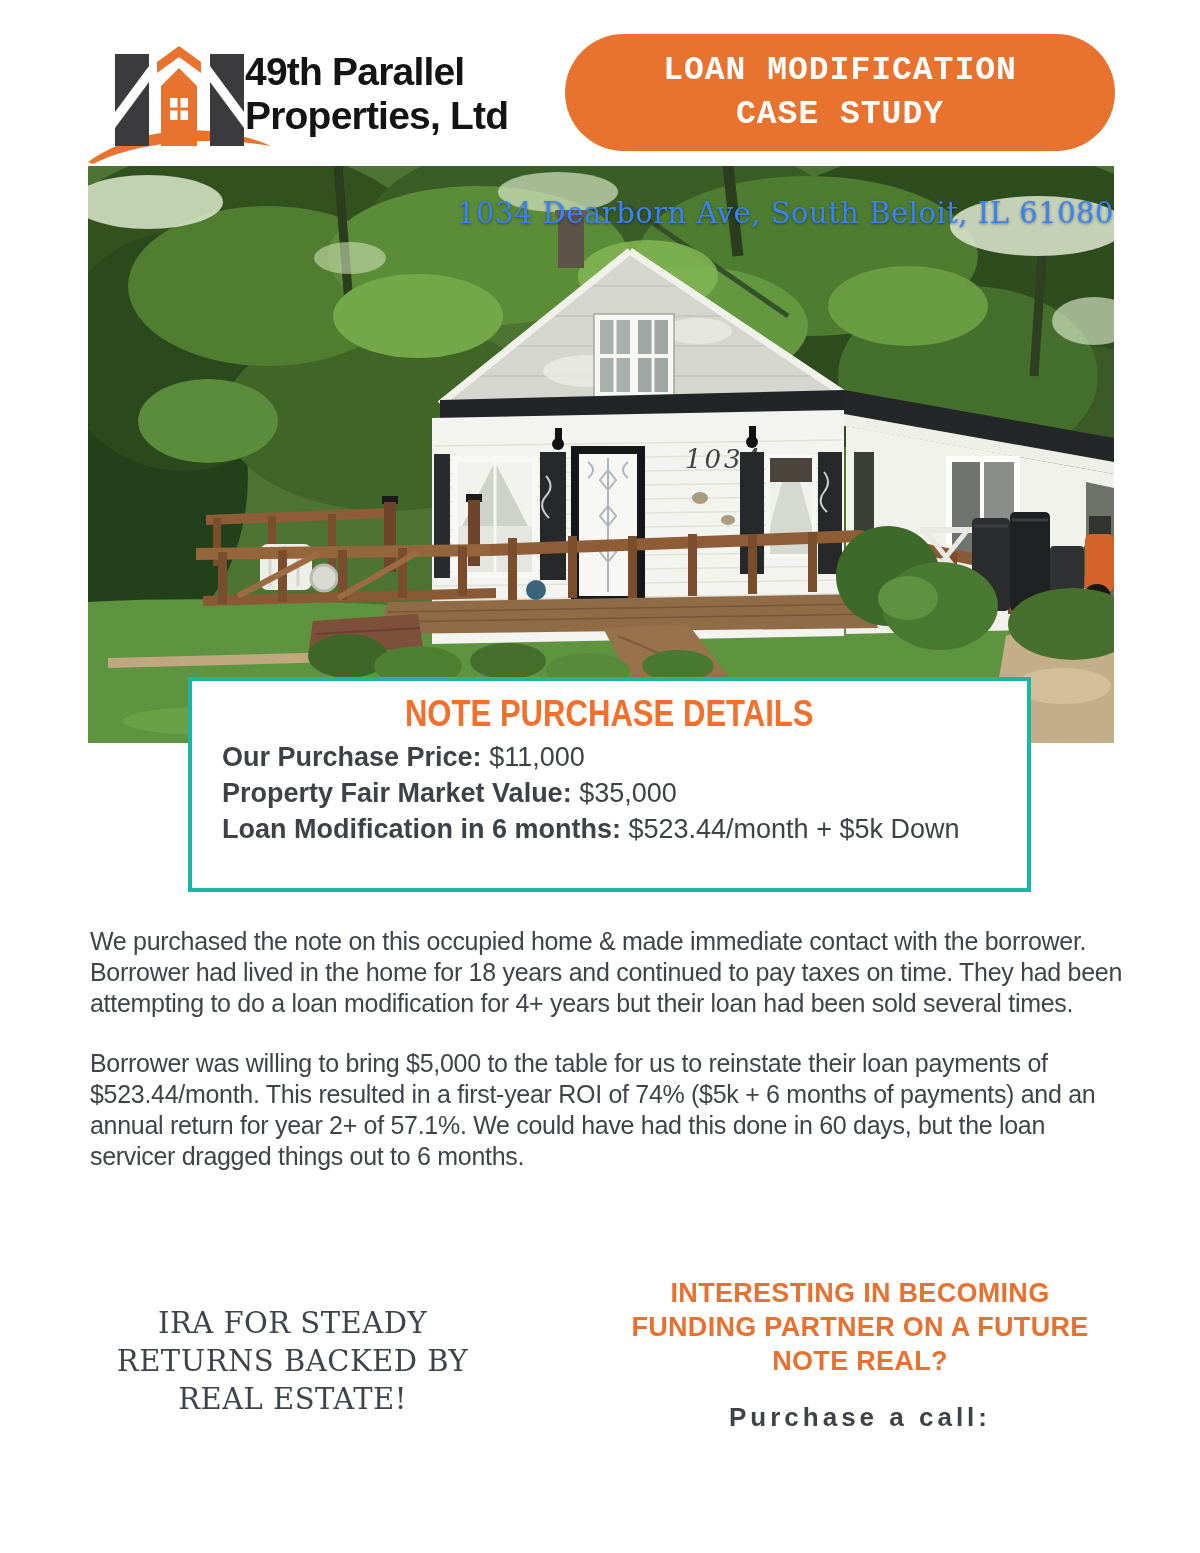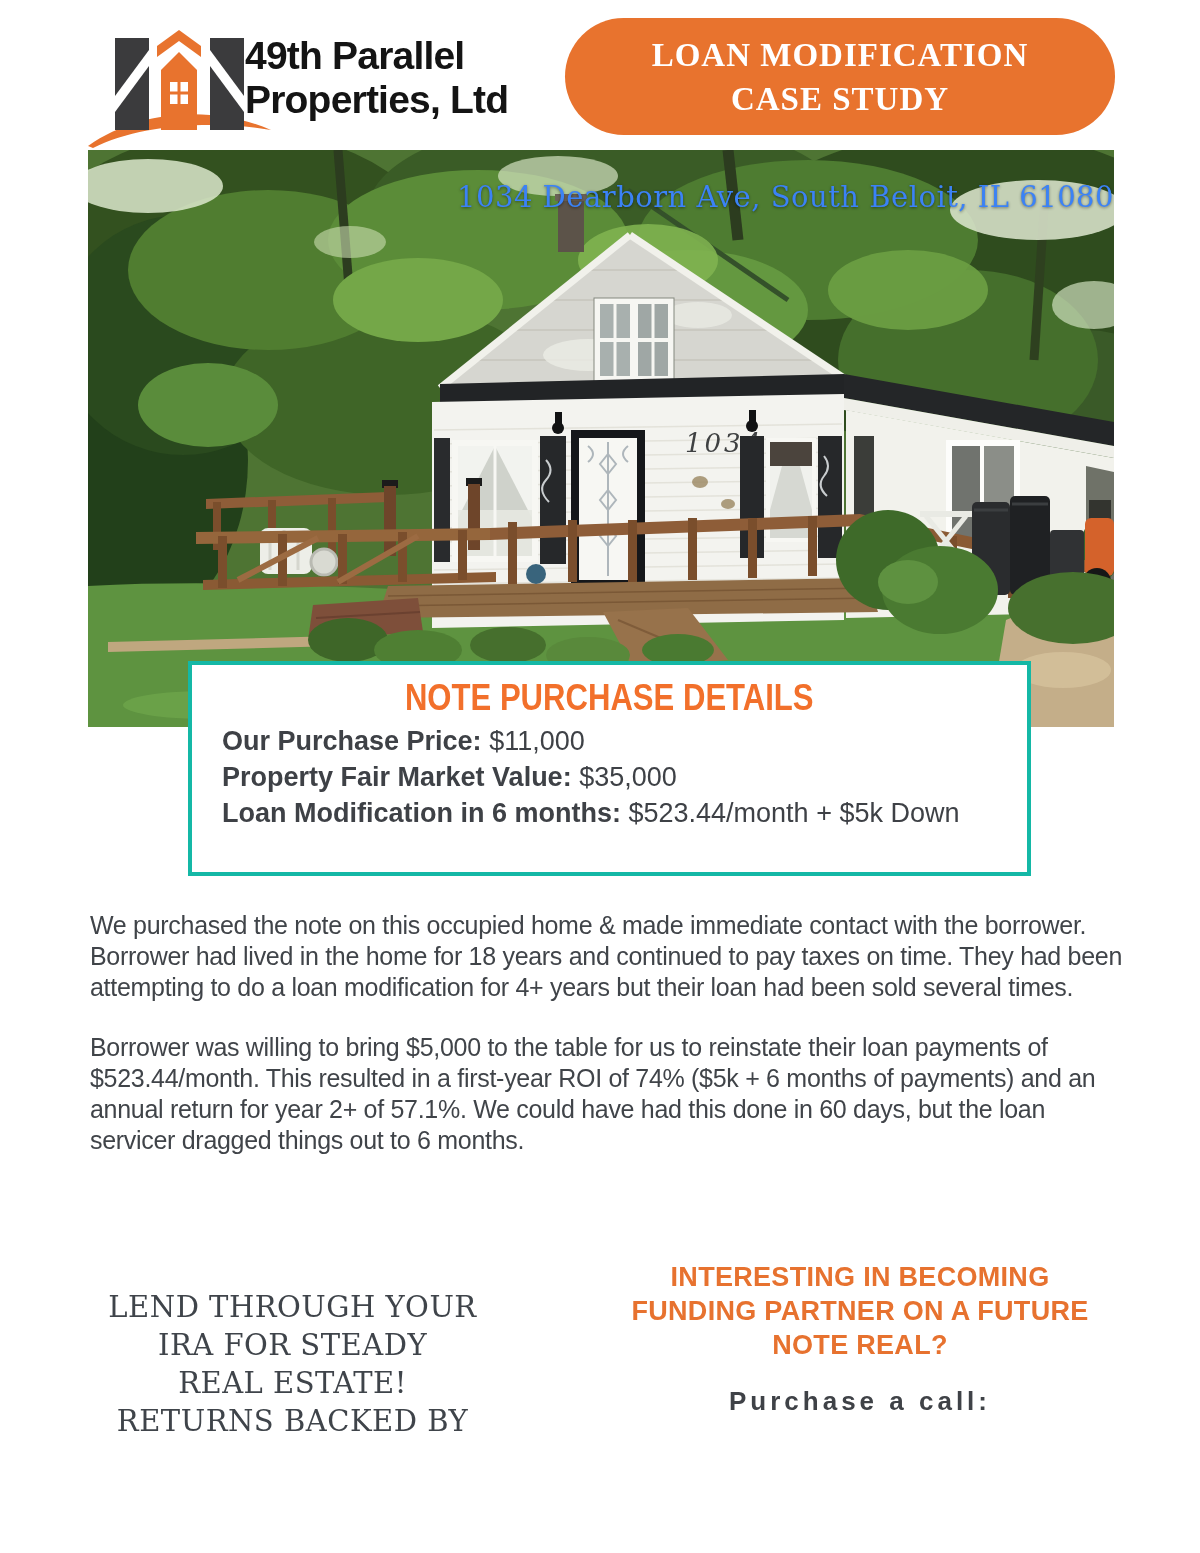--- a/index.html
+++ b/index.html
@@ -1,32 +1,32 @@
 <!DOCTYPE html>
 <html><head>
 <meta charset="utf-8">
 <style>
   html,body{margin:0;padding:0;background:#ffffff;}
   .page{
-    position:relative;width:1200px;height:1447px;margin:0 auto;
+    position:relative;width:1200px;height:1447px;margin:16px auto;
     background:#ffffff;overflow:hidden;
     font-family:"Liberation Sans",sans-serif;color:#3F4247;
   }
   
   .logo{position:absolute;left:87px;top:30px;width:450px;height:122px;}
   .logo svg{position:absolute;left:0;top:0;}
   .brand-name{
     position:absolute;left:158px;top:4px;width:300px;
     font-weight:bold;font-size:39px;line-height:44px;color:#141414;letter-spacing:-0.8px;
   }
   .badge{
     position:absolute;left:565px;top:18px;width:550px;height:117px;
     background:#E8732E;border-radius:60px;
     display:flex;flex-direction:column;align-items:center;justify-content:center;
-    color:#ffffff;font-family:Liberation Serif, serif;font-weight:bold;
+    color:#ffffff;font-family:Liberation Mono, monospace;font-weight:bold;
     font-size:33px;line-height:44px;letter-spacing:1px;text-align:center;
   }
   
   .photo{position:absolute;left:88px;top:150px;width:1026px;height:577px;overflow:hidden;}
   .photo svg{display:block;}
   .address{
     position:absolute;left:0;top:30px;width:100%;text-align:right;
     font-family:"DejaVu Serif",serif;font-size:29px;color:#3b82f6;
     text-shadow:0 1px 3px rgba(0,0,0,.45);letter-spacing:.5px;
   }
@@ -317,24 +317,23 @@
       </div>
     </div>
   </div>
 
   <div class="body-copy">
     <p>We purchased the note on this occupied home &amp; made immediate contact with the borrower. Borrower had lived in the home for 18 years and continued to pay taxes on time. They had been attempting to do a loan modification for 4+ years but their loan had been sold several times.</p>
     <p>Borrower was willing to bring $5,000 to the table for us to reinstate their loan payments of $523.44/month. This resulted in a first-year ROI of 74% ($5k + 6 months of payments) and an annual return for year 2+ of 57.1%. We could have had this done in 60 days, but the loan servicer dragged things out to 6 months.</p>
   </div>
 
   <div class="cta-left">
-    <div>LEND THROUGH YOUR</div>
     <div>IRA FOR STEADY</div>
+    <div>RETURNS BACKED BY</div>
     <div>REAL ESTATE!</div>
-    <div>RETURNS BACKED BY</div>
   </div>
 
   <div class="cta-right">
     <div class="heading">
       <div>INTERESTING IN BECOMING</div>
       <div>FUNDING PARTNER ON A FUTURE</div>
       <div>NOTE REAL?</div>
     </div>
     <div class="schedule">Purchase a call:</div>
   </div>

